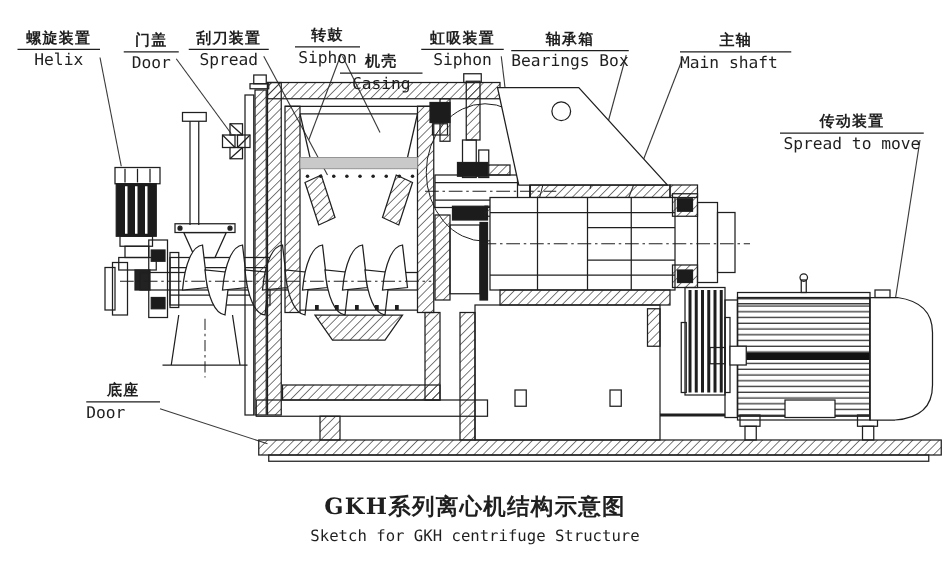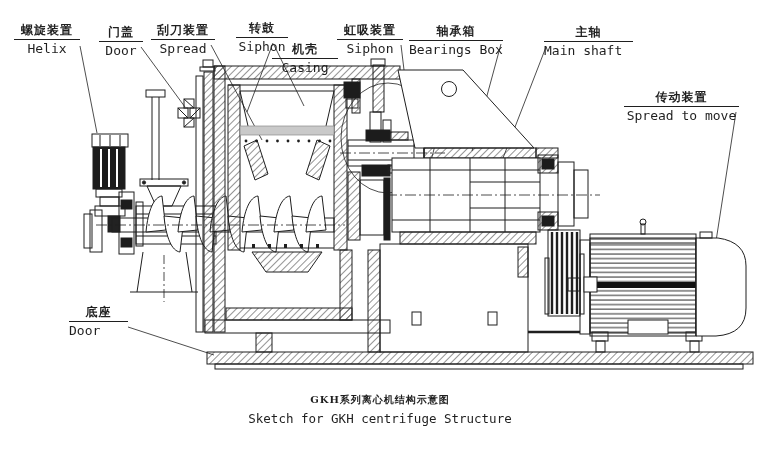--- a/index.html
+++ b/index.html
@@ -8,21 +8,21 @@
   #drawing{position:absolute;left:0;top:0;}
   .label{position:absolute;text-align:center;line-height:1;}
   .label .zh{display:block;font-family:"DejaVu Serif","Liberation Serif",serif;
              font-size:12px;font-weight:bold;letter-spacing:1px;padding-bottom:3px;
              border-bottom:1.5px solid #1f1f1f;white-space:nowrap;}
   .label .en{display:block;font-family:"DejaVu Sans Mono","Liberation Mono",monospace;
              font-size:13px;padding-top:2px;white-space:nowrap;}
   .label .en.left{text-align:left;}
   #caption{position:absolute;left:0;top:393px;width:760px;text-align:center;}
   #caption .zh{display:block;font-family:"DejaVu Serif","Liberation Serif",serif;
-               font-size:10px;font-weight:bold;letter-spacing:1px;}
+               font-size:18px;font-weight:bold;letter-spacing:1px;}
   #caption .en{display:block;font-family:"DejaVu Sans Mono","Liberation Mono",monospace;
                font-size:12.5px;margin-top:4px;}
   
   .lb-helix{left:14px;top:24px;width:66px;}
   .lb-door{left:99px;top:26px;width:44px;}
   .lb-peeler{left:151px;top:24px;width:64px;}
   .lb-basket{left:236px;top:22px;width:52px;}
   .lb-casing{left:272px;top:24px;width:66px;margin-top:19px;}
   .lb-siphon{left:337px;top:24px;width:66px;}
   .lb-bearings{left:409px;top:25px;width:94px;}

